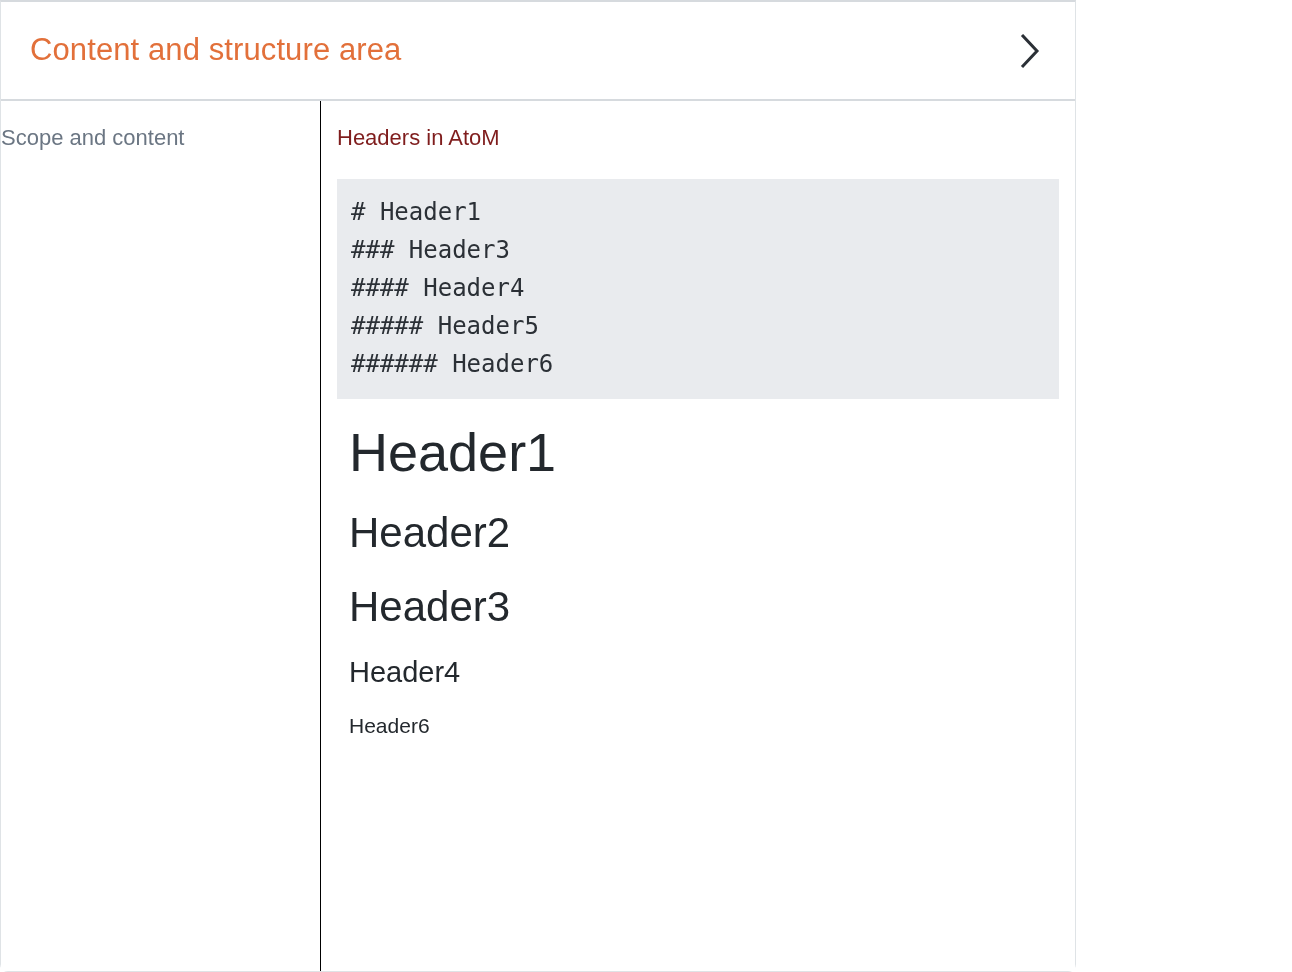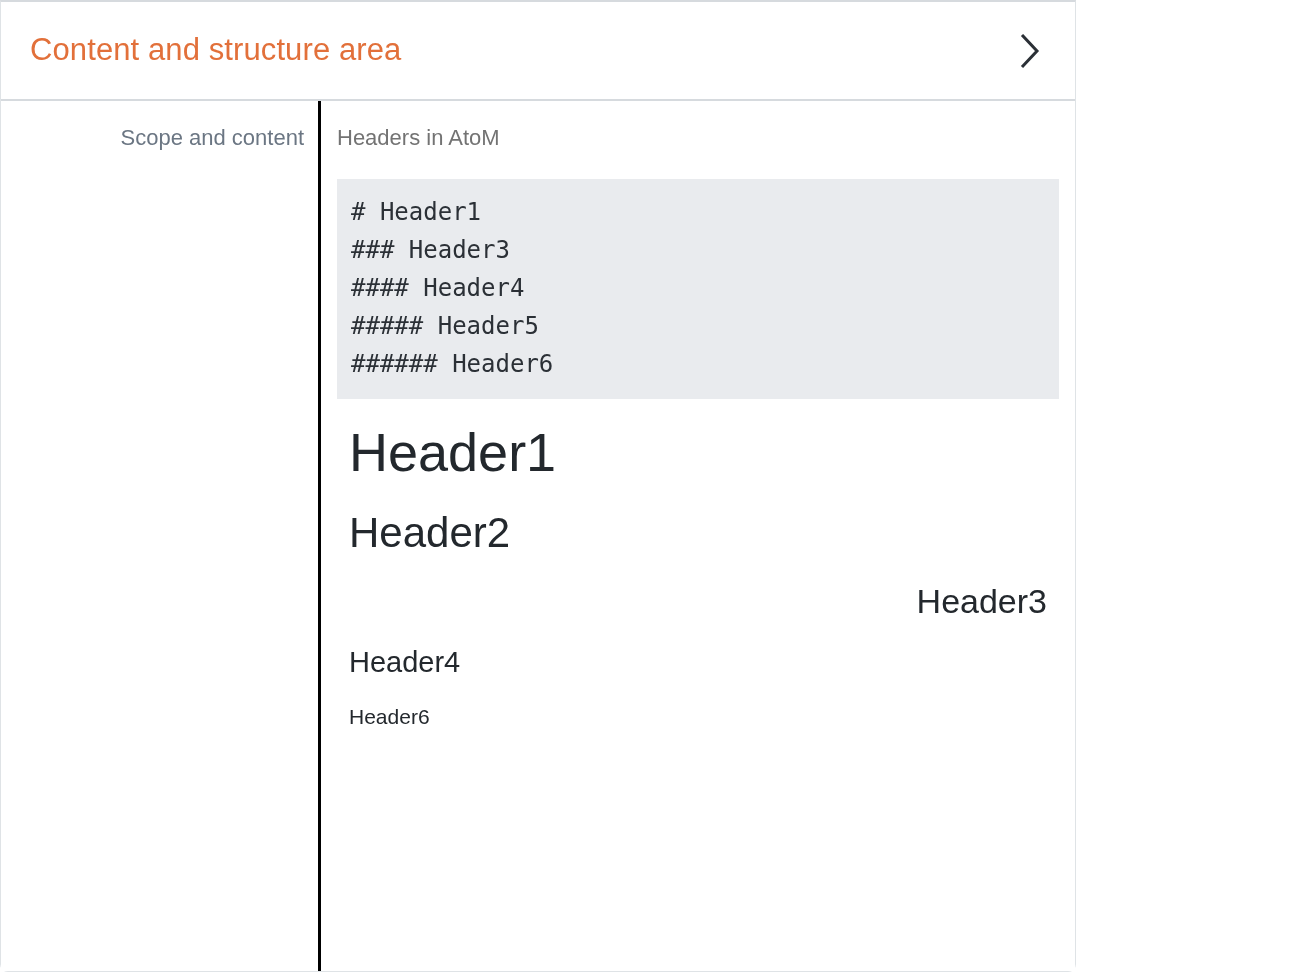--- a/index.html
+++ b/index.html
@@ -68,24 +68,23 @@
     flex: 1 1 auto;
     display: flex;
     align-items: stretch;
     min-height: 0;
   }
 
   .field-label-col {
     width: 320px;
     min-width: 320px;
     box-sizing: border-box;
-    border-right: 3px solid #000000;
+    border-right: 1px solid #000000;
     padding: 22px 14px 0 0;
     display: flex;
-    justify-content: flex-end;
     background: #ffffff;
   }
   .field-label {
     font-size: 22px;
     color: #6b7683;
     font-weight: 400;
     line-height: 1.35;
     text-align: right;
     white-space: nowrap;
   }
@@ -93,21 +92,21 @@
   .field-value-col {
     flex: 1 1 auto;
     box-sizing: border-box;
     padding: 22px 16px 0 16px;
     min-width: 0;
     background: #ffffff;
   }
 
   .value-title {
     font-size: 22px;
-    color: #737373;
+    color: #7f1d1d;
     font-weight: 400;
     line-height: 1.35;
     margin: 0 0 26px 0;
   }
 
   
   .code-block {
     background: #e9ebee;
     margin: 0 0 22px 0;
     padding: 14px 18px 16px 14px;
@@ -125,21 +124,21 @@
 
   
   .rendered-headings { padding-bottom: 10px; }
   .rendered-headings .hd {
     color: #23282d;
     font-weight: 400;
     margin: 12px;
   }
   .hd-1 { font-size: 54px; line-height: 1.18; margin-bottom: 24px !important; }
   .hd-2 { font-size: 42px; line-height: 1.2;  margin-bottom: 22px !important; }
-  .hd-3 { font-size: 34px; line-height: 1.22; margin-bottom: 22px !important; text-align: right; }
+  .hd-3 { font-size: 42px; line-height: 1.22; margin-bottom: 22px !important; }
   .hd-4 { font-size: 29px; line-height: 1.25; margin-bottom: 22px !important; }
   .hd-5 { font-size: 25px; line-height: 1.28; margin-bottom: 22px !important; }
   .hd-6 { font-size: 21px; line-height: 1.3;  margin-bottom: 0 !important; }
 </style>
 </head>
 <body>
 
 <div class="panel">
 
   <div class="panel-header">

